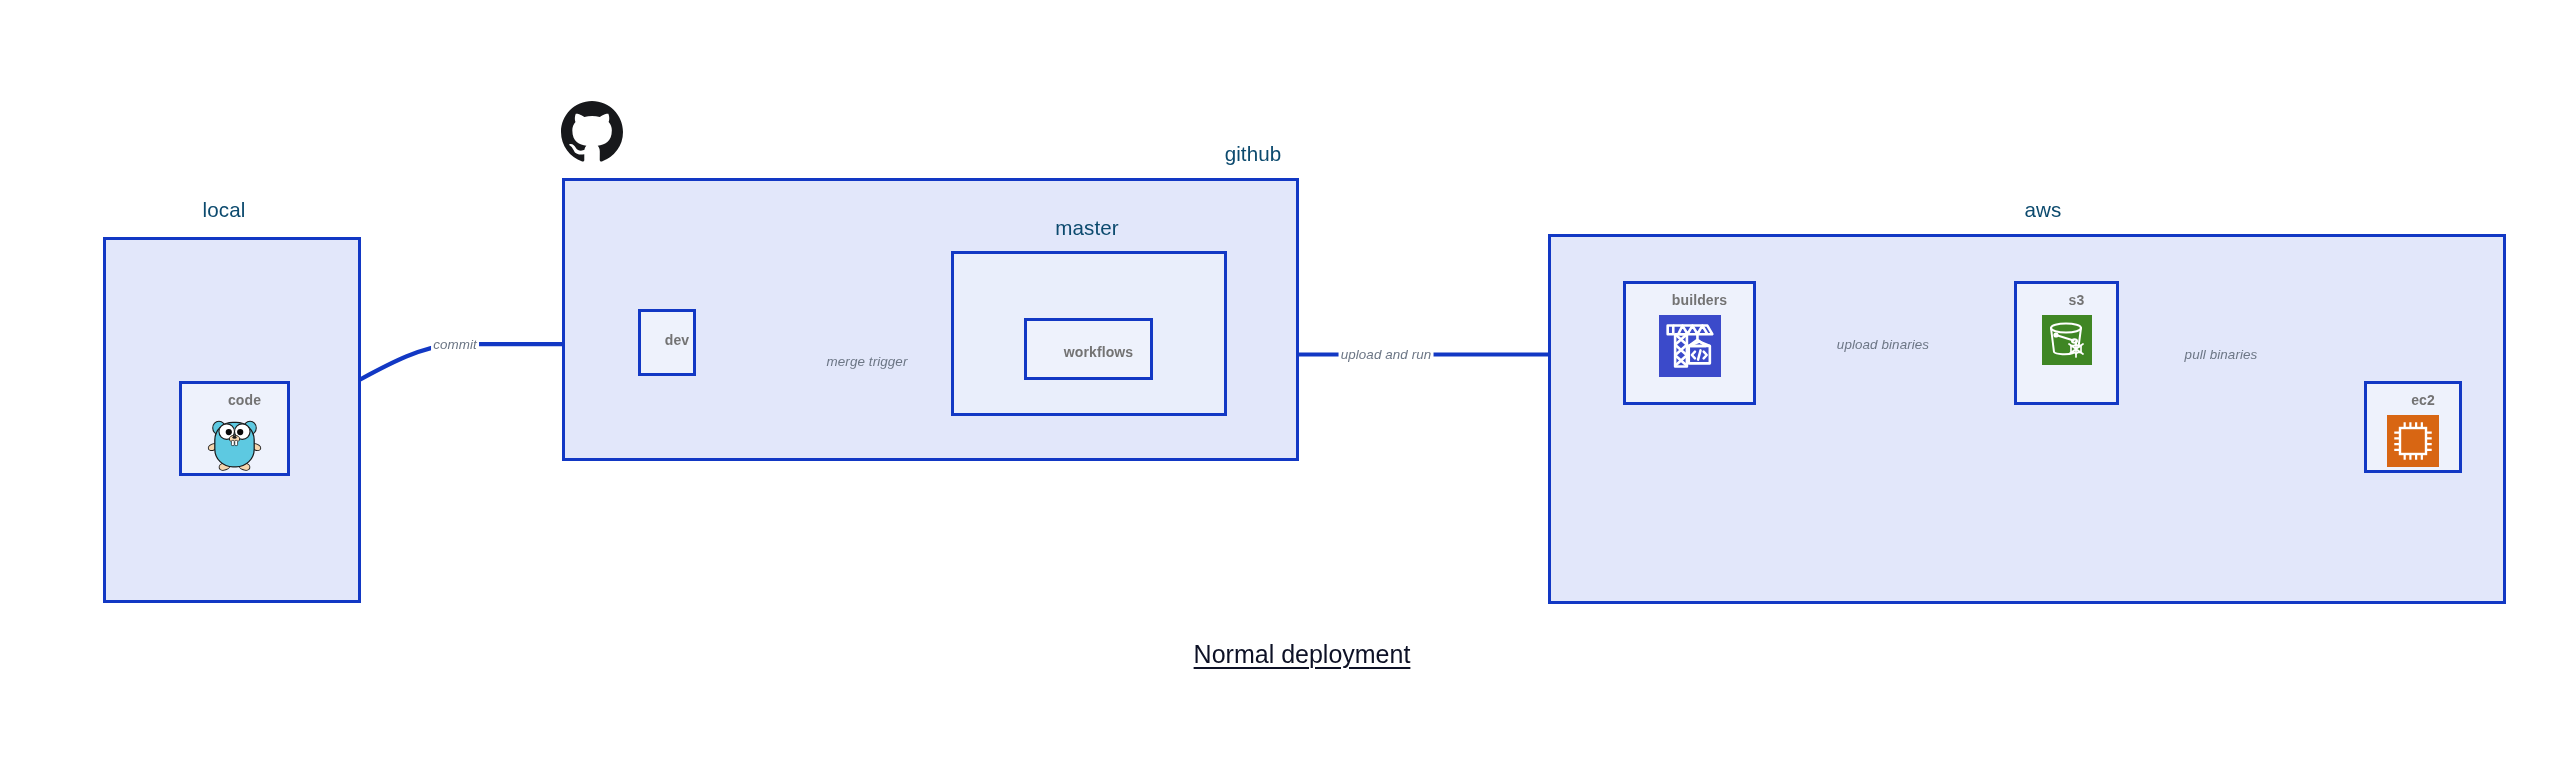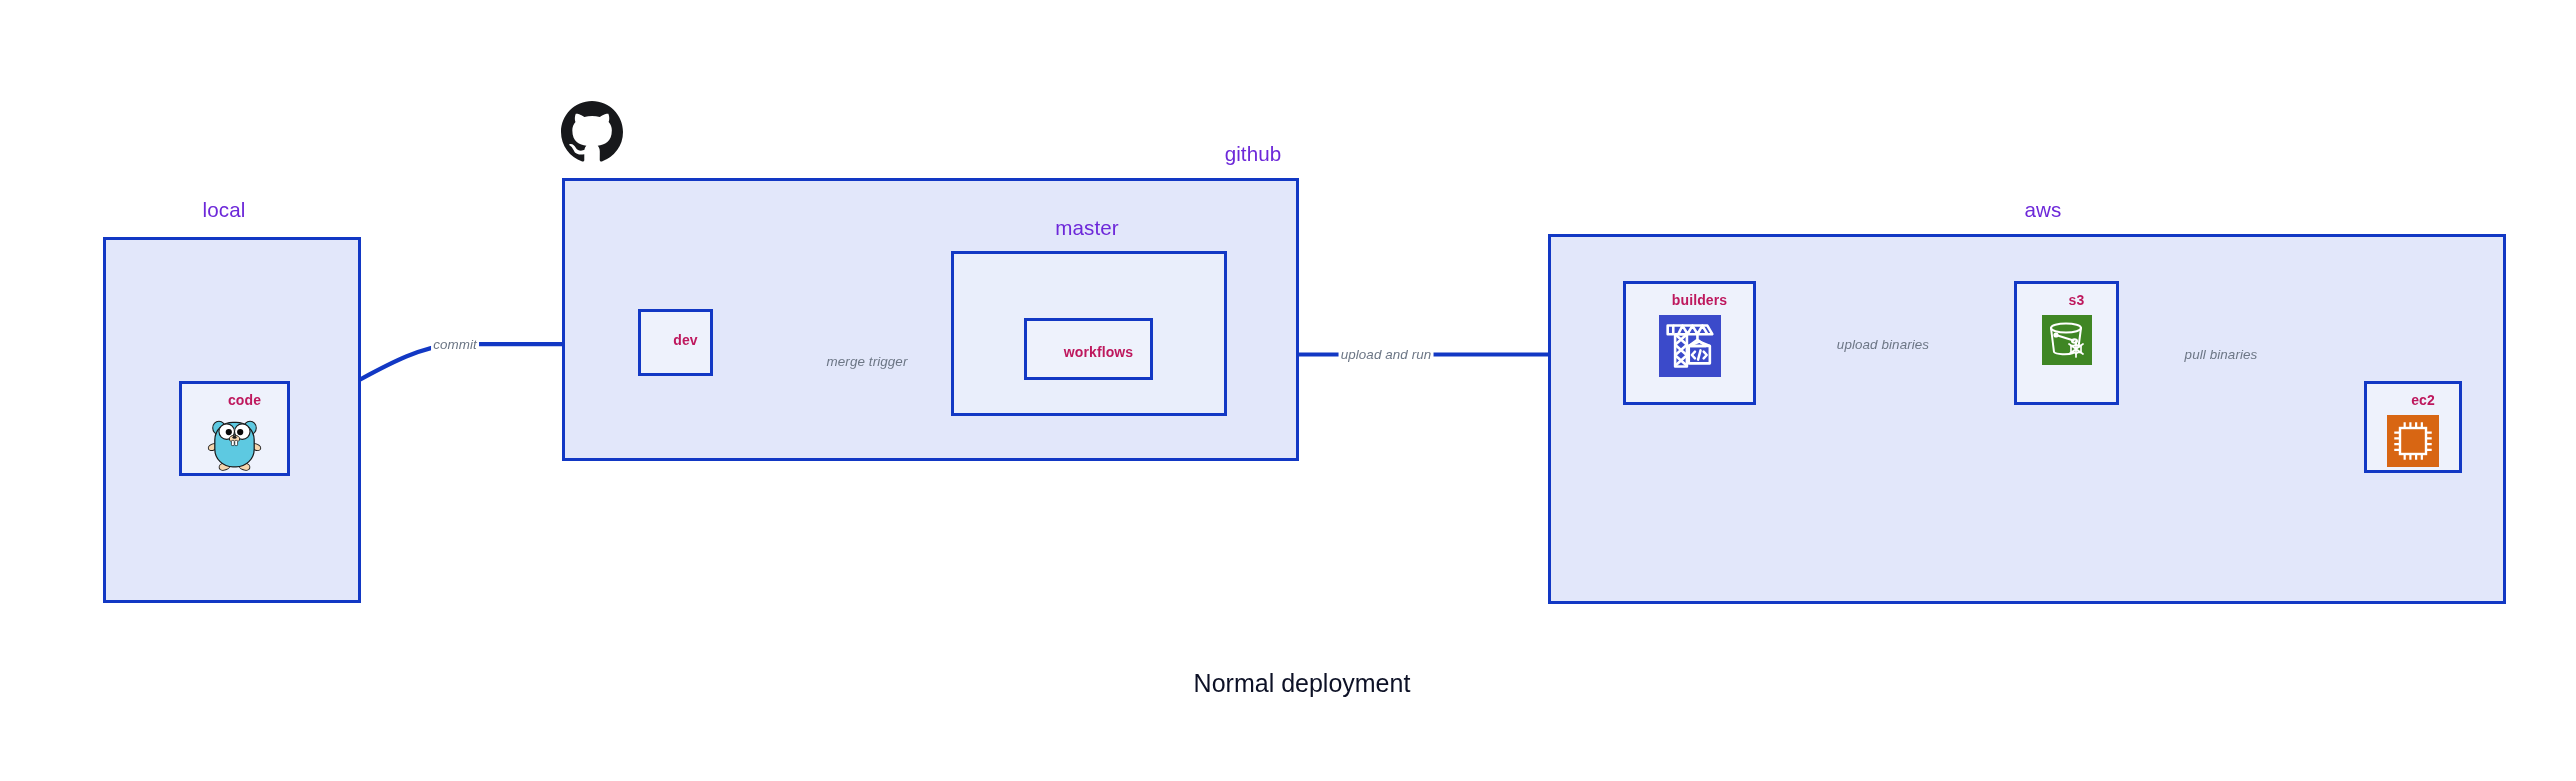--- a/index.html
+++ b/index.html
@@ -31,39 +31,39 @@
     position: absolute;
     background: #E2E7FA;
     border: 3.6px solid #1238C4;
     box-sizing: border-box;
   }
   .group-box.light {
     background: #E9EEFB;
   }
   .group-label {
     position: absolute;
-    color: #6d28d9;
+    color: #0c4a6e;
     font-size: 20.6px;
     font-weight: 400;
     text-align: center;
     white-space: nowrap;
     transform: translateX(-50%);
     letter-spacing: 0.1px;
   }
   .node-box {
     position: absolute;
     background: #EEF2FC;
     border: 3.1px solid #1238C4;
     box-sizing: border-box;
     display: flex;
     flex-direction: column;
     align-items: center;
   }
   .node-label {
-    color: #be185d;
+    color: #737373;
     font-size: 14px;
     font-weight: bold;
     margin-top: 8.2px;
     white-space: nowrap;
     letter-spacing: 0.1px;
     padding-left: 20px;
   }
   .node-icon {
     margin-top: 7.2px;
     line-height: 0;
@@ -78,25 +78,25 @@
     transform: translate(-50%, -50%);
     letter-spacing: 0.1px;
   }
   .edge-label.on-white { background: #ffffff; padding: 0 2.1px; }
   .edge-label.on-group { background: #E2E7FA; padding: 0 2.1px; }
   .diagram-title {
     position: absolute;
     color: #0D1126;
     font-size: 25px;
     font-weight: 400;
+    text-decoration: underline;
     text-underline-offset: 4.1px;
     text-decoration-thickness: 2.1px;
     white-space: nowrap;
     transform: translateX(-50%);
-    margin-top: 29px;
   }
   .gh-logo {
     position: absolute;
     line-height: 0;
   }
 </style>
 </head>
 <body>
 
 <div id="canvas">
@@ -163,21 +163,21 @@
            -.08-.2-.36-1.02.08-2.12 0 0 .67-.21 2.2.82.64-.18 1.32-.27 2-.27.68 0 1.36.09 2 .27
            1.53-1.04 2.2-.82 2.2-.82.44 1.1.16 1.92.08 2.12.51.56.82 1.27.82 2.15
            0 3.07-1.87 3.75-3.65 3.95.29.25.54.73.54 1.48 0 1.07-.01 1.93-.01 2.2
            0 .21.15.46.55.38A8.012 8.012 0 0 0 16 8c0-4.42-3.58-8-8-8z"></path>
     </svg>
   </div>
 
   <div class="group-label" style="left:1253px; top:142px;">github</div>
   <div class="group-box" style="left:562px; top:178px; width:737px; height:283px;"></div>
 
-  <div class="node-box" style="left:638px; top:309px; width:75px; height:67px;">
+  <div class="node-box" style="left:638px; top:309px; width:58px; height:67px;">
     <div class="node-label" style="margin-top:19.6px;">dev</div>
   </div>
 
   <div class="group-label" style="left:1087px; top:216px;">master</div>
   <div class="group-box light" style="left:951px; top:251px; width:276px; height:165px;"></div>
 
   <div class="node-box" style="left:1024px; top:318px; width:129px; height:62px;">
     <div class="node-label" style="margin-top:23px;">workflows</div>
   </div>
 

